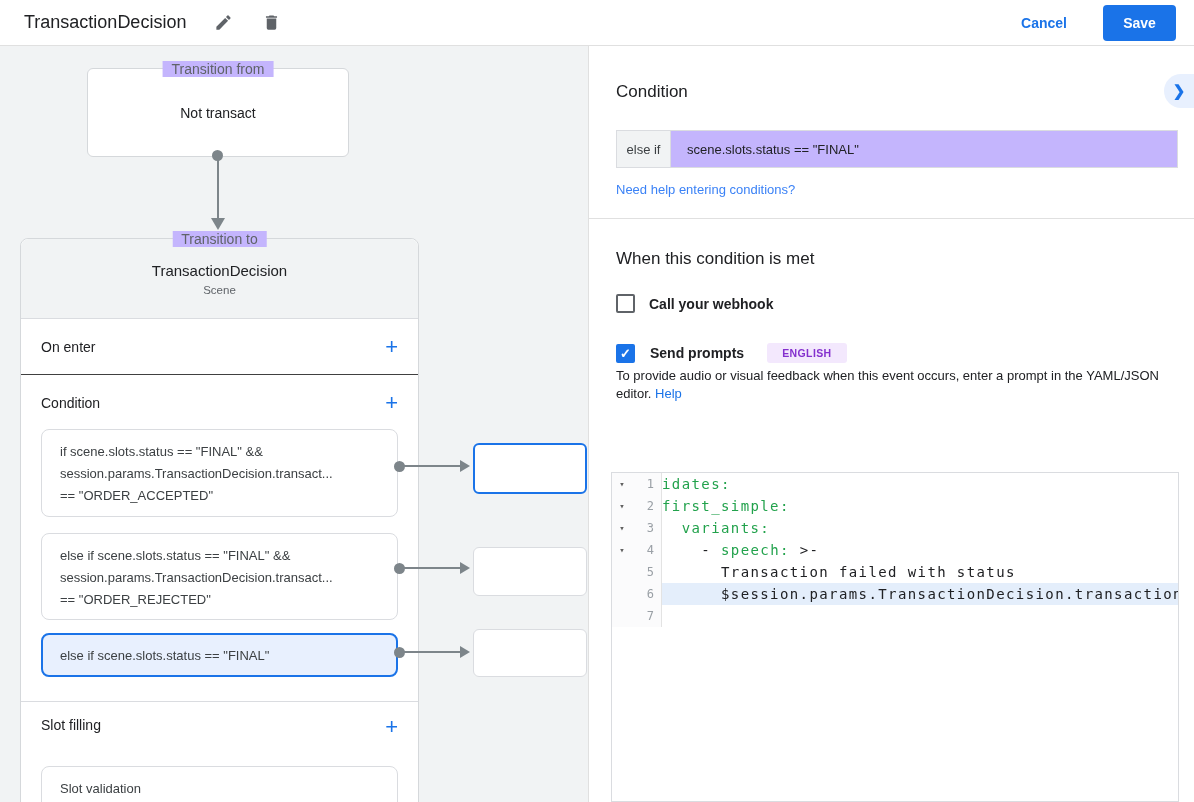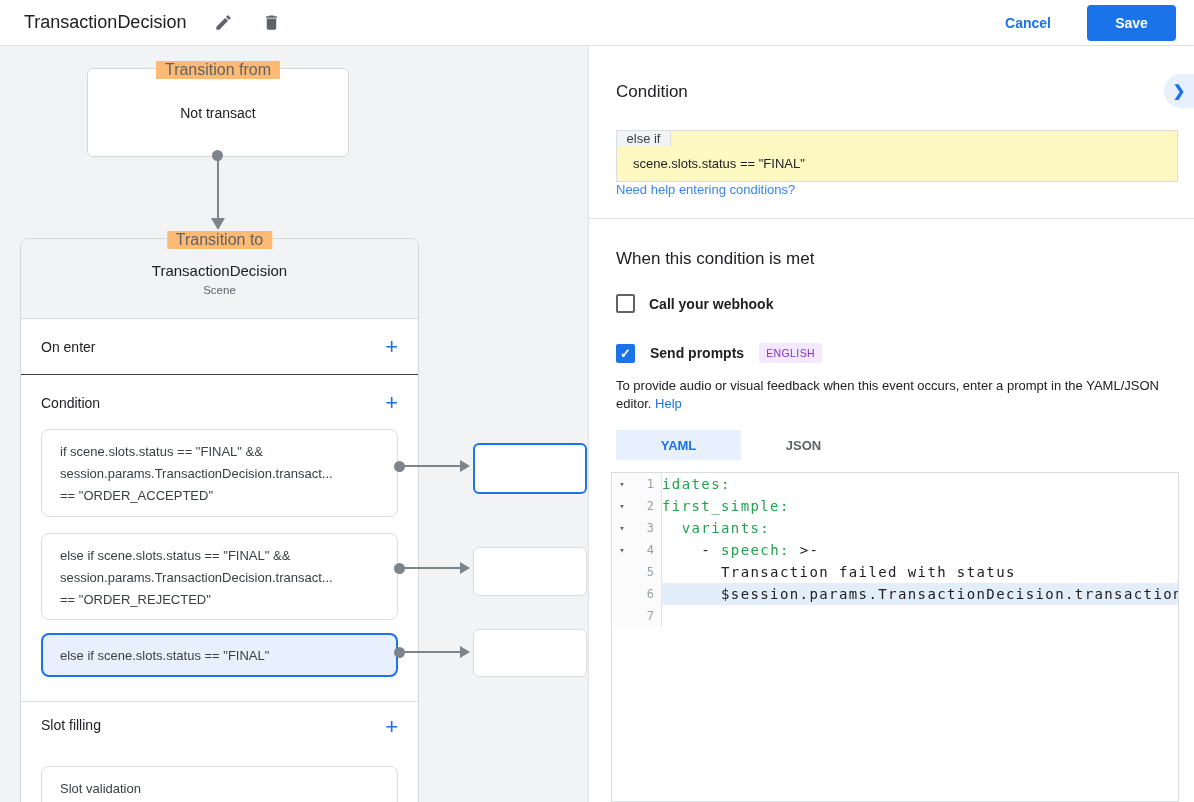--- a/index.html
+++ b/index.html
@@ -11,29 +11,29 @@
   .topbar { position:absolute; left:0; top:0; width:1194px; height:46px;
             background:#fff; border-bottom:1px solid #e0e0e0;
             display:flex; align-items:center; justify-content:space-between; padding:0 18px 0 24px; }
   .topbar-left { display:flex; align-items:center; gap:26px; }
   .page-title { font-size:18px; font-weight:400; color:#202124; }
   .icon-btn { width:22px; height:22px; display:flex; align-items:center; justify-content:center; cursor:pointer; }
   .icon-btn svg { fill:#5f6368; }
   .topbar-right { display:flex; align-items:center; gap:36px; }
   .cancel-btn { color:#1a73e8; font-size:14px; font-weight:600; cursor:pointer; }
   .save-btn { background:#1a73e8; color:#fff; font-size:14px; font-weight:600;
-              border:none; border-radius:4px; width:89px; height:36px; cursor:pointer; }
+              border:none; border-radius:4px; width:73px; height:36px; cursor:pointer; }
 
   
   .canvas { position:absolute; left:0; top:46px; width:588px; height:756px;
             background:#f1f3f4; overflow:hidden; }
 
   .node-box { position:absolute; background:#fff; border:1px solid #d5d8db; border-radius:6px; }
   .legend { position:absolute; top:-8px; left:50%; transform:translateX(-50%);
-            background:#fdba74; padding:0 9px; font-size:16px; color:#5f6368; white-space:nowrap; }
+            background:#c4b5fd; padding:0 9px; font-size:14px; color:#5f6368; white-space:nowrap; }
   .tfrom { left:87px; top:22px; width:262px; height:89px;
            display:flex; align-items:center; justify-content:center; }
   .tfrom-value { font-size:14px; color:#202124; }
 
   .dot { position:absolute; width:11px; height:11px; border-radius:50%; background:#7d858a; }
   .vline { position:absolute; width:2px; background:#7d858a; }
   .vhead { position:absolute; width:0; height:0;
            border-left:7px solid transparent; border-right:7px solid transparent;
            border-top:12px solid #7d858a; }
   .hline { position:absolute; height:2px; background:#7d858a; }
@@ -75,42 +75,42 @@
   
   .panel { position:absolute; left:588px; top:46px; width:606px; height:756px;
            background:#fff; border-left:1px solid #e0e0e0; }
   .collapse-pill { position:absolute; right:0; top:28px; width:30px; height:34px;
                    background:#e8f0fe; border-radius:17px 0 0 17px;
                    display:flex; align-items:center; justify-content:center; cursor:pointer; }
   .collapse-pill span { color:#1a73e8; font-size:15px; font-weight:700; }
 
   .panel-title { position:absolute; left:27px; top:36px; font-size:17px; color:#202124; }
 
-  .elseif-row { position:absolute; left:27px; top:84px; width:562px; height:52px;
-                display:flex; border:1px solid #dadce0; background:#fef9c3;flex-direction:column; }
+  .elseif-row { position:absolute; left:27px; top:84px; width:562px; height:38px;
+                display:flex; border:1px solid #dadce0; background:#c4b5fd; }
   .elseif-prefix { width:54px; background:#f1f3f4; border-right:1px solid #dadce0;
                    display:flex; align-items:center; justify-content:center;
                    font-size:13px; color:#3c4043; }
   .elseif-value { flex:1; display:flex; align-items:center; padding-left:16px;
                   font-size:13px; color:#202124; }
 
   .help-link { position:absolute; left:27px; top:136px; font-size:13px; color:#3b82f6; cursor:pointer; }
   .panel-divider { position:absolute; left:0; right:0; top:172px; height:1px; background:#e0e0e0; }
   .when-title { position:absolute; left:27px; top:203px; font-size:17px; color:#202124; }
 
   .check-row { position:absolute; left:27px; display:flex; align-items:center; gap:15px; }
   .checkbox { width:19px; height:19px; border:2px solid #5f6368; border-radius:2px; background:#fff;
               display:flex; align-items:center; justify-content:center; cursor:pointer; flex:none; }
   .checkbox.checked { background:#1a73e8; border-color:#1a73e8; color:#fff;
                       font-size:13px; font-weight:700; }
   .check-label { font-size:14px; font-weight:600; color:#202124; }
-  .lang-badge { background:#f3e8fd; color:#8430ce; font-size:10.5px; font-weight:400;
-                letter-spacing:.4px; padding:4px 7px; border-radius:3px; }
-
-  .hint { position:absolute; left:27px; top:331px; width:566px; font-size:13px;
+  .lang-badge { background:#f3e8fd; color:#8430ce; font-size:10.5px; font-weight:700;
+                letter-spacing:.4px; padding:4px 15px; border-radius:3px; margin-left:8px; }
+
+  .hint { position:absolute; left:27px; top:321px; width:566px; font-size:13px;
           line-height:18px; color:#202124; }
   .hint a { color:#1a73e8; text-decoration:none; cursor:pointer; }
 
   .tabs { position:absolute; left:27px; top:384px; height:30px; display:flex; }
   .tab { width:125px; height:30px; display:flex; align-items:center; justify-content:center;
          font-size:13px; font-weight:700; color:#5f6368; cursor:pointer; }
   .tab.active { background:#e8f0fe; color:#1a73e8; }
 
   .editor { position:absolute; left:22px; top:426px; width:568px; bottom:0;
             border:1px solid #dadce0; background:#fff; overflow:hidden;
@@ -250,24 +250,20 @@
       </span>
       <span class="check-label">Send prompts</span>
       <span class="lang-badge">ENGLISH</span>
     </div>
 
     <div class="hint">
       <span>To provide audio or visual feedback when this event occurs, enter a prompt in the YAML/JSON editor.</span>
       <a>Help</a>
     </div>
 
-    <div class="tabs">
-      <div class="tab active">YAML</div>
-      <div class="tab">JSON</div>
-    </div>
 
     <div class="editor">
       <div class="ed-row">
         <span class="ed-fold">▾</span>
         <span class="ed-num">1</span>
         <span class="ed-code tok-g">idates:</span>
       </div>
       <div class="ed-row">
         <span class="ed-fold">▾</span>
         <span class="ed-num">2</span>

